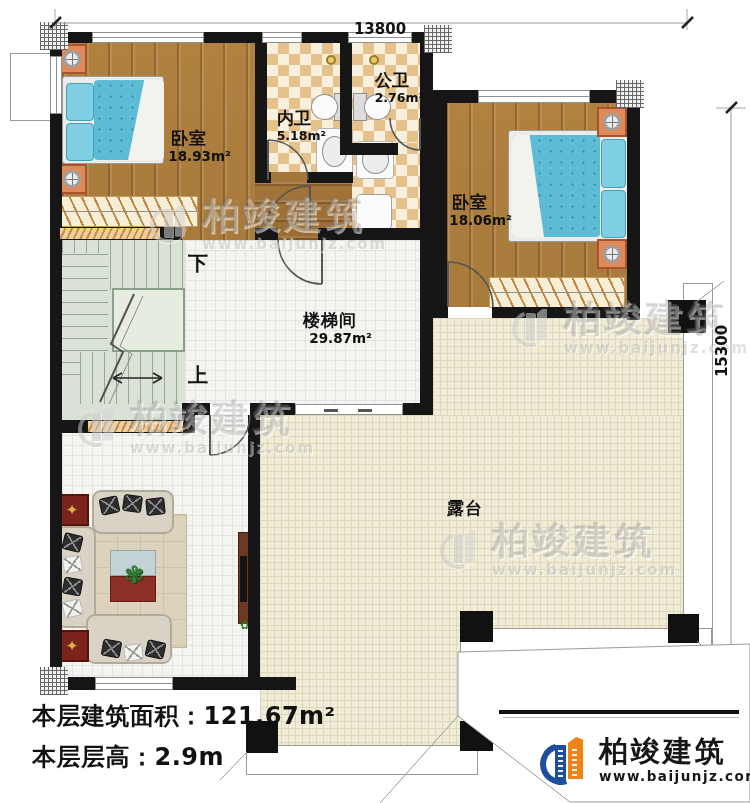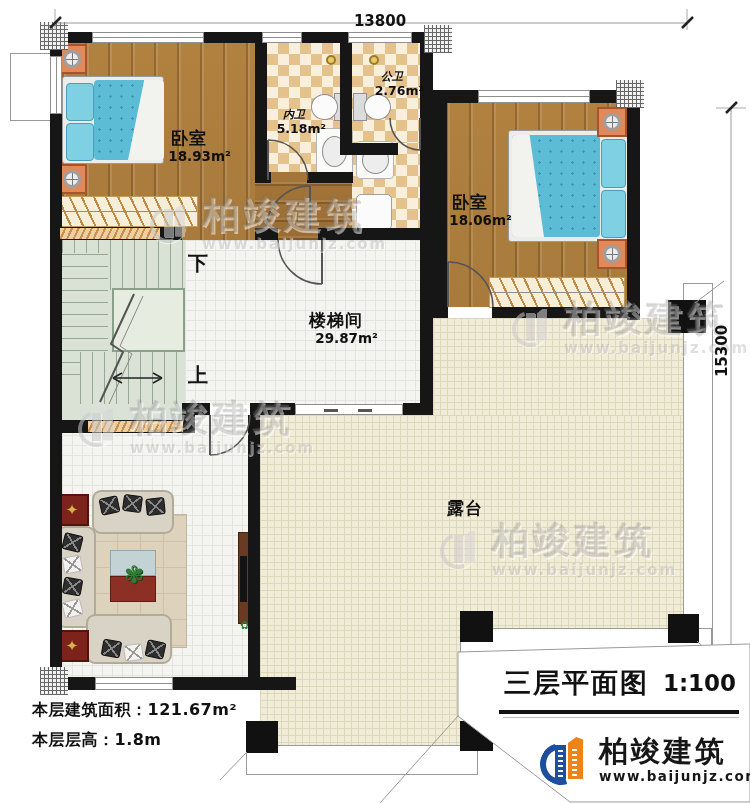--- a/index.html
+++ b/index.html
@@ -23,21 +23,21 @@
   .tilelight{background-color:#f4f4f1;background-image:linear-gradient(#e3e3df 1px,transparent 1px),linear-gradient(90deg,#e3e3df 1px,transparent 1px);background-size:10px 10px;}
   .terr{background-color:#f0ecd7;background-image:linear-gradient(#ded8ba 1px,transparent 1px),linear-gradient(90deg,#ded8ba 1px,transparent 1px);background-size:7px 7px;}
   .stairg{background-color:#d9e2d5;}
   .treadv{background-image:repeating-linear-gradient(90deg,#95a894 0 1px,transparent 1px 12px);}
   .treadh{background-image:repeating-linear-gradient(0deg,#95a894 0 1px,transparent 1px 12px);}
   .walk{position:absolute;background:#fff;border:1px solid #9a9a9a;z-index:8;}
   .col{position:absolute;background:#111;z-index:22;}
   .label{position:absolute;z-index:60;text-align:center;color:#101010;font-weight:bold;line-height:1.2;}
   .rname{font-size:17px;letter-spacing:1px;}
   .rarea{font-size:13.5px;text-align:right;}
-  .sm .rname{font-size:11px;letter-spacing:0;font-style:italic;}
+  .sm .rname{font-size:17px;letter-spacing:0;}
   .sm .rarea{font-size:12.5px;}
   .dimtxt{position:absolute;z-index:60;font-size:15px;font-weight:bold;color:#111;}
   .nstand{position:absolute;width:30px;height:30px;background:#e08a5c;border:2px solid #a8532b;box-sizing:border-box;z-index:13;}
   .lamp{position:absolute;left:4px;top:4px;width:18px;height:18px;border-radius:50%;background:#ececec;border:3px solid #9f9f9f;box-sizing:border-box;
         background-image:linear-gradient(#777,#777),linear-gradient(90deg,#777,#777);background-size:1px 100%,100% 1px;background-position:center;background-repeat:no-repeat;}
   .closet{position:absolute;z-index:12;background-color:#f6eed6;border:1px solid #bf9c5c;box-sizing:border-box;
         background-image:linear-gradient(#8f8f8f,#8f8f8f),repeating-linear-gradient(65deg,transparent 0 9px,#c08a45 9px 11px);
         background-size:100% 1px,100% 100%;background-position:center,0 0;background-repeat:no-repeat,repeat;}
   .sofa{position:absolute;background:#d9d3c5;border:2px solid #b3ab99;border-radius:9px;box-sizing:border-box;z-index:13;}
   .pil{position:absolute;width:17px;height:15px;background:#2d2d2d;border:1px solid #111;border-radius:3px;z-index:14;
@@ -59,21 +59,21 @@
   .trule{position:absolute;left:499px;top:710px;width:240px;height:4px;background:#111;z-index:62;}
   .trule2{position:absolute;left:503px;top:717px;width:236px;height:1px;background:#bbb;z-index:62;}
   .logo{position:absolute;left:540px;top:728px;width:208px;height:64px;display:flex;align-items:center;gap:7px;z-index:62;}
   .logo-glyph{width:52px;height:58px;position:relative;flex:0 0 auto;}
   .lg-ring{position:absolute;left:0;top:12px;width:42px;height:42px;border-radius:50%;border:6px solid #1d4f9e;border-top-color:transparent;border-right-color:transparent;transform:rotate(28deg);box-sizing:border-box;}
   .lg-bar1{position:absolute;left:15px;top:14px;width:11px;height:34px;background:#1d4f9e;background-image:repeating-linear-gradient(0deg,rgba(255,255,255,.95) 0 2px,transparent 2px 5px);background-size:5px 100%;background-position:3px 3px;background-repeat:no-repeat;}
   .lg-bar2{position:absolute;left:28px;top:6px;width:15px;height:42px;background:#f08318;clip-path:polygon(0 14%,55% 0,100% 6%,100% 100%,0 100%);background-image:repeating-linear-gradient(0deg,rgba(255,255,255,.95) 0 2px,transparent 2px 5px);background-size:5px 70%;background-position:4px 10px;background-repeat:no-repeat;}
   .logo-name{font-size:29px;font-weight:900;letter-spacing:3px;color:#161616;line-height:1;}
   .logo-url{font-size:13.5px;font-weight:bold;letter-spacing:1.5px;color:#161616;line-height:1.1;margin-top:3px;}
   .notes{position:absolute;left:32px;top:700px;z-index:62;color:#111;font-weight:bold;}
-  .notes .nline{font-size:16px;margin-bottom:9px;letter-spacing:0.5px;}
+  .notes .nline{font-size:24px;margin-bottom:9px;letter-spacing:0.5px;}
   .stairlbl{position:absolute;z-index:60;font-size:20px;font-weight:bold;color:#111;}
   .slider{position:absolute;z-index:34;background:#fff;border:1px solid #8f8f8f;box-sizing:border-box;}
   .slider i{position:absolute;background:#555;width:14px;height:3px;}
   .bay{position:absolute;background:#fff;border:1px solid #999;z-index:4;}
 </style>
 </head>
 <body>
 
 <div id="canvas">
 
@@ -303,47 +303,43 @@
     <div class="rarea">5.18m²</div>
   </div>
   <div class="label sm" style="left:360px;top:70px;width:64px;">
     <div class="rname">公卫</div>
     <div class="rarea">2.76m²</div>
   </div>
   <div class="label" style="left:428px;top:192px;width:84px;">
     <div class="rname">卧室</div>
     <div class="rarea">18.06m²</div>
   </div>
-  <div class="label" style="left:294px;top:310px;width:84px;">
+  <div class="label" style="left:288px;top:310px;width:84px;">
     <div class="rname">楼梯间</div>
     <div class="rarea">29.87m²</div>
   </div>
   <div class="label" style="left:428px;top:498px;width:74px;">
     <div class="rname">露台</div>
   </div>
 
   <div class="stairlbl" style="left:188px;top:250px;">下</div>
   <div class="stairlbl" style="left:188px;top:362px;">上</div>
 
-  <div class="dimtxt" style="left:345px;top:12px;width:70px;text-align:center;">13800</div>
+  <div class="dimtxt" style="left:345px;top:20px;width:70px;text-align:center;">13800</div>
   <div class="dimtxt" style="left:682px;top:342px;width:80px;text-align:center;transform:rotate(-90deg);">15300</div>
 
   <div class="notes">
     <div class="nline">
       <span>本层建筑面积：</span><span>121.67m²</span>
     </div>
     <div class="nline">
-      <span>本层层高：</span><span>1.8m</span>
-    </div>
-  </div>
-
-  <div class="titlebox">
-    <span class="t1">三层平面图</span>
-    <span class="t2">1:100</span>
-  </div>
+      <span>本层层高：</span><span>2.9m</span>
+    </div>
+  </div>
+
   <div class="trule"></div>
   <div class="trule2"></div>
   <div class="logo">
     <div class="logo-glyph">
       <div class="lg-ring"></div>
       <div class="lg-bar1"></div>
       <div class="lg-bar2"></div>
     </div>
     <div>
       <div class="logo-name">柏竣建筑</div>

